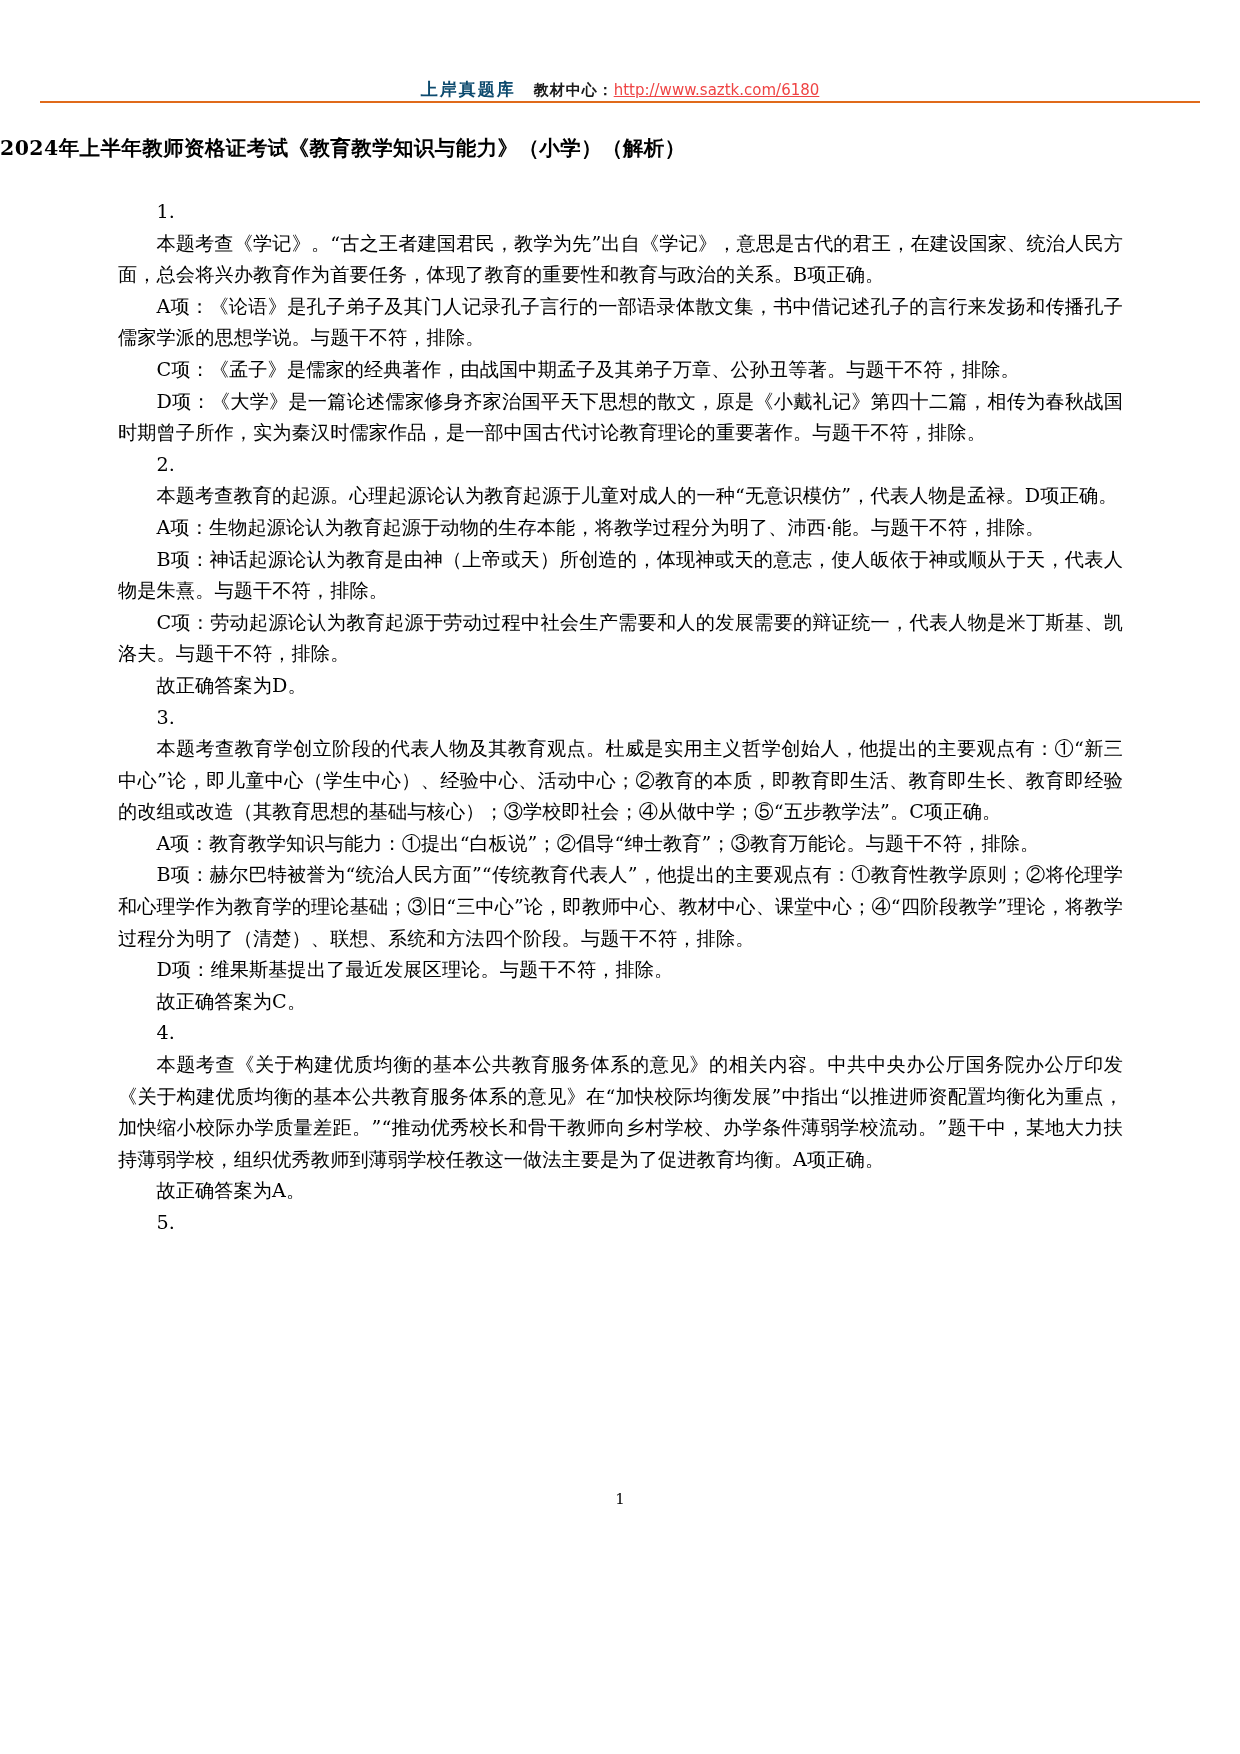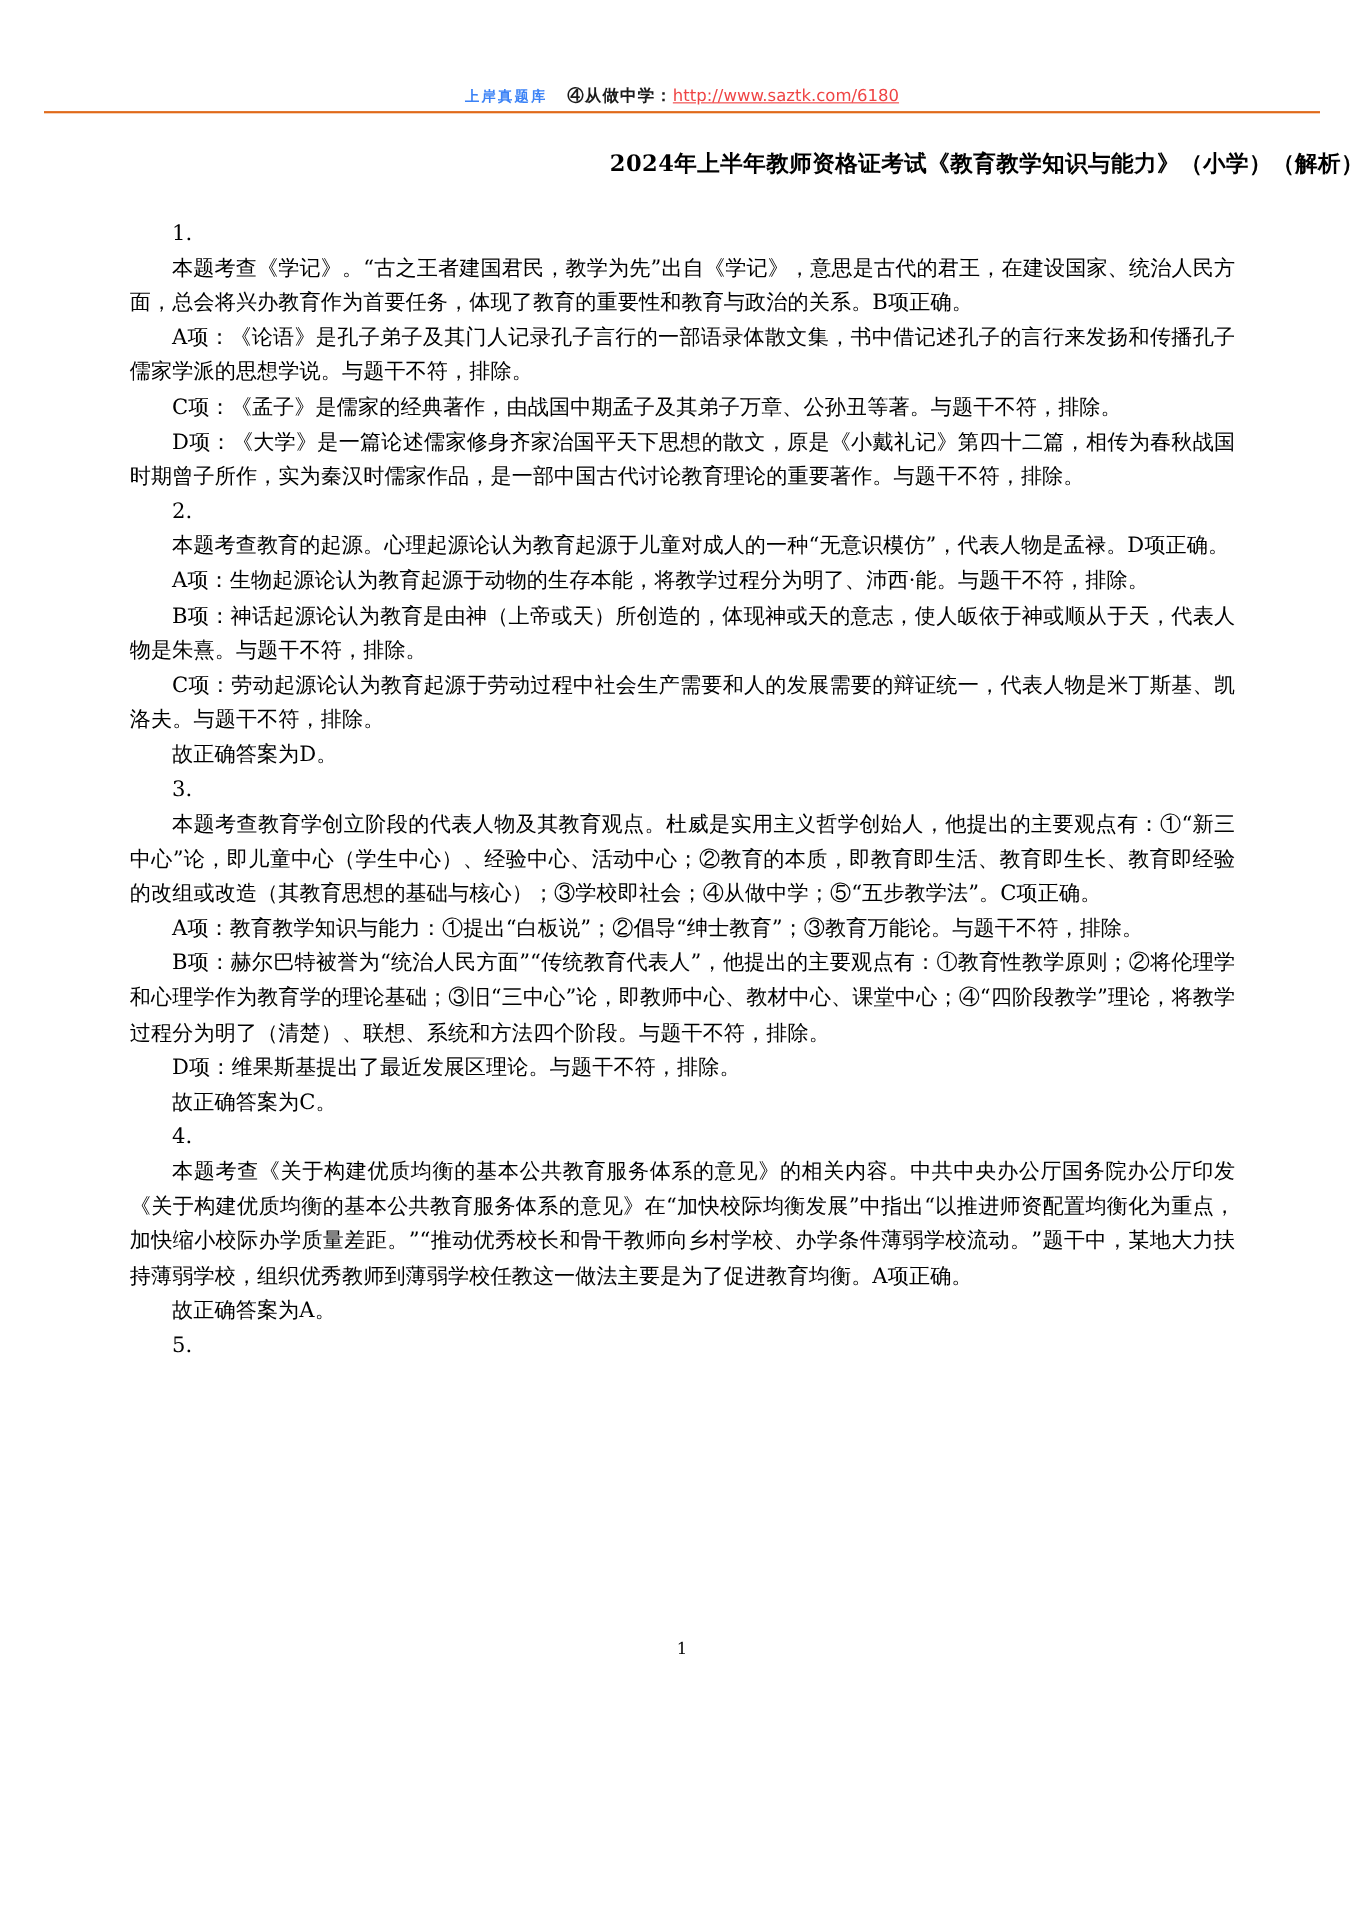--- a/index.html
+++ b/index.html
@@ -32,22 +32,22 @@
     left: 0;
     width: 1240px;
     text-align: center;
     font-size: 15.5px;
     letter-spacing: 0.5px;
     white-space: nowrap;
   }
   .header-band .brand {
     font-family: "DejaVu Serif", "Liberation Serif", serif;
     font-weight: 700;
-    color: #3b82f6;
-    font-size: 13px;
+    color: #0c4a6e;
+    font-size: 17px;
     letter-spacing: 2px;
   }
   .header-band .more-label {
     font-weight: 700;
     color: #1a1a1a;
     font-size: 15px;
     letter-spacing: 1px;
     margin-left: 18px;
   }
   .header-band .url {
@@ -66,21 +66,21 @@
     height: 2px;
     background: #e06a1a;
   }
 
   
   .doc-title {
     position: absolute;
     top: 134px;
     left: 0;
     width: 1240px;
-    text-align: right;
+    text-align: left;
     font-size: 20.5px;
     font-weight: 700;
     letter-spacing: 0.4px;
     font-family: "DejaVu Serif", "Liberation Serif", serif;
     white-space: nowrap;
   }
 
   
   .body-area {
     position: absolute;
@@ -116,21 +116,21 @@
     font-size: 15px;
     font-family: "DejaVu Serif", "Liberation Serif", serif;
   }
 </style>
 </head>
 <body>
 
 <div class="page">
 
   <div class="header-band">
-    <span class="brand">上岸真题库</span><span class="more-label">④从做中学：</span><a class="url" href="#" style="color: #ef4444;">http://www.saztk.com/6180</a>
+    <span class="brand">上岸真题库</span><span class="more-label">教材中心：</span><a class="url" href="#" style="color: #ef4444;">http://www.saztk.com/6180</a>
   </div>
 
   <div class="header-rule" style="background: rgb(224, 106, 26);"></div>
 
   <div class="doc-title">2024年上半年教师资格证考试《教育教学知识与能力》（小学）（解析）</div>
 
   <div class="body-area">
 
   <p class="para num">1.</p>
       <p class="para indent">本题考查《学记》。“古之王者建国君民，教学为先”出自《学记》，意思是古代的君王，在建设国家、统治人民方面，总会将兴办教育作为首要任务，体现了教育的重要性和教育与政治的关系。B项正确。</p>

